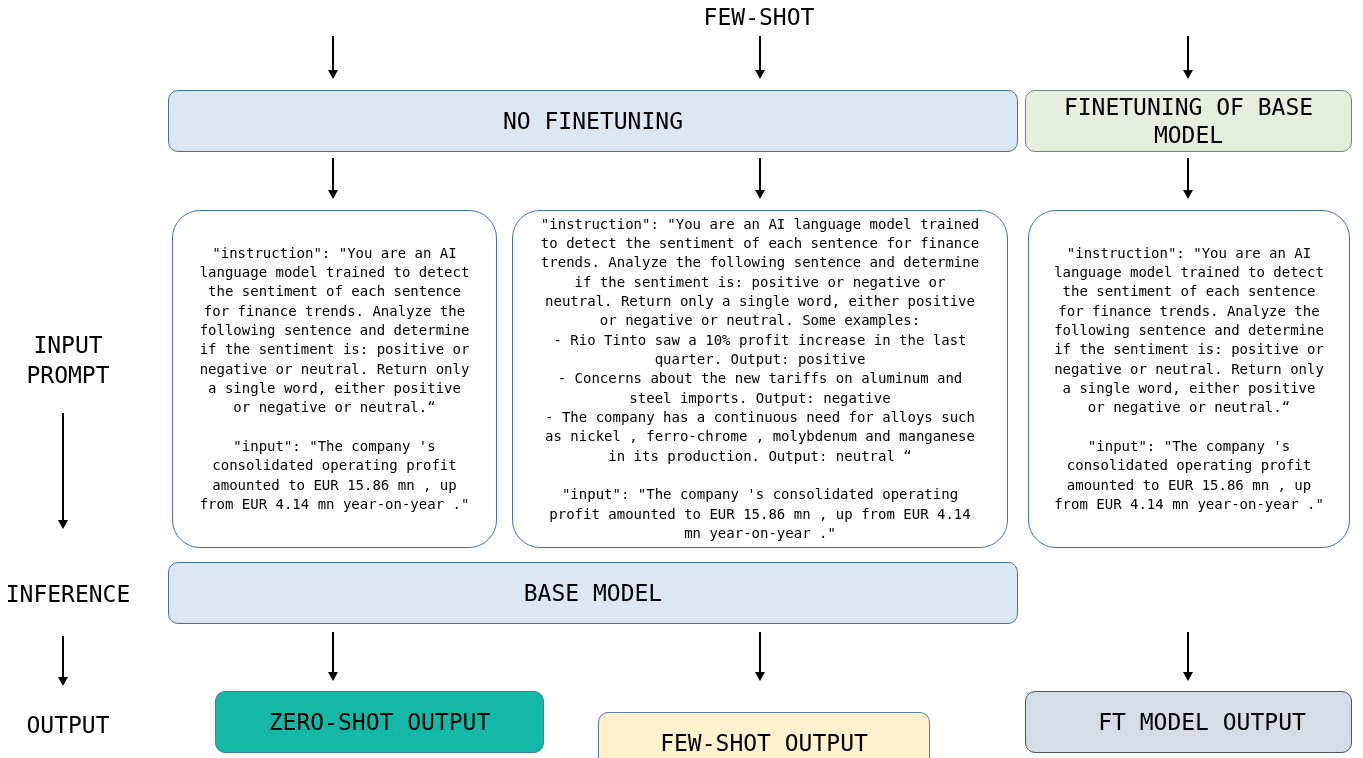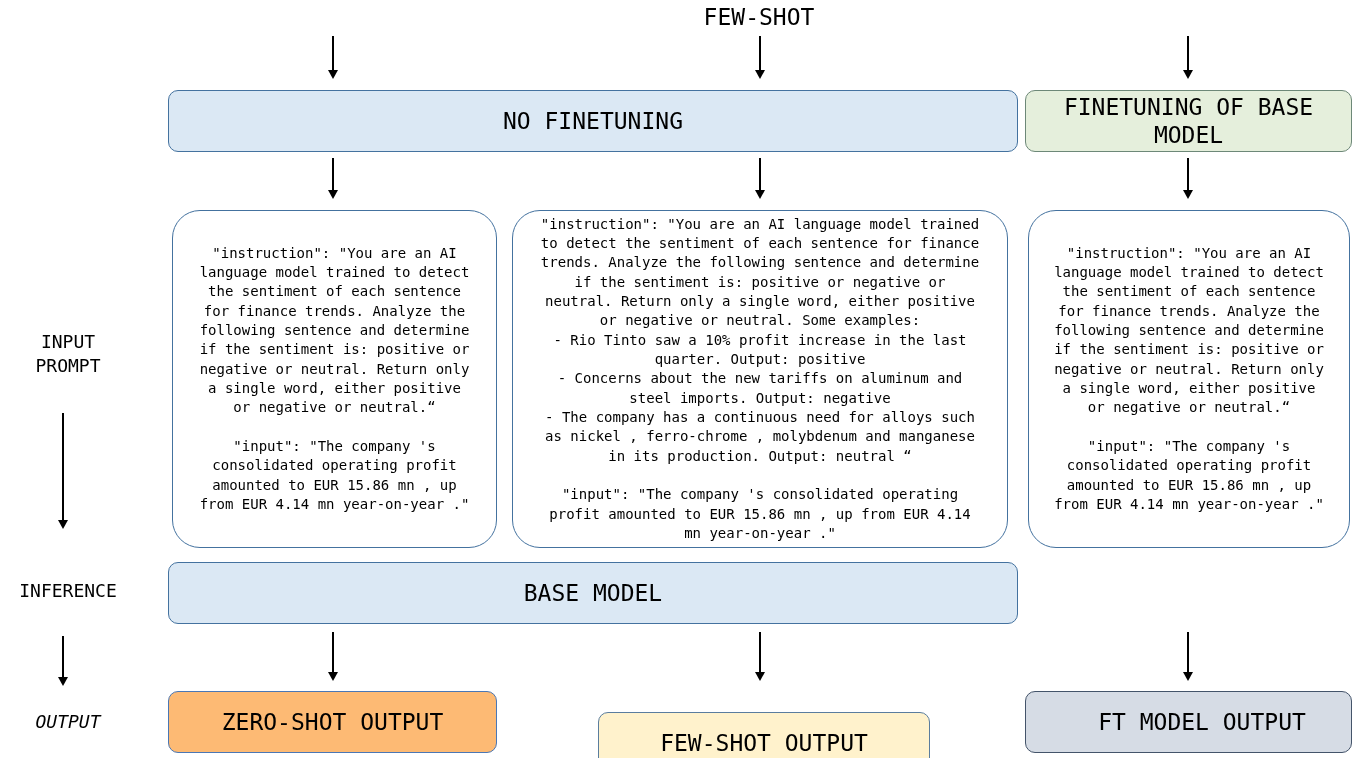--- a/index.html
+++ b/index.html
@@ -7,30 +7,30 @@
     position:relative;width:1363px;height:758px;background:#ffffff;
     font-family:"DejaVu Sans Mono","Liberation Mono",monospace;color:#000;
     overflow:hidden;
   }
   .hdr{
     position:absolute;top:4px;width:220px;text-align:center;
     font-size:23px;letter-spacing:0;
   }
   .side-label{
     position:absolute;left:4px;width:128px;text-align:center;
-    font-size:18px;line-height:1.32;white-space:pre-line;
+    font-size:23px;line-height:1.32;white-space:pre-line;
   }
   .box{
     position:absolute;display:flex;align-items:center;justify-content:center;
     text-align:center;font-size:23px;line-height:1.22;border-radius:10px;
     box-sizing:border-box;padding:2px 10px;
   }
   .box.blue  {background:#dbe8f4;border:1.6px solid #44729f;}
   .box.green {background:#e5efdc;border:1.6px solid #6d8878;}
-  .box.peach {background:#fdba74;border:1.6px solid #4a77b5;}
+  .box.peach {background:#14b8a6;border:1.6px solid #4a77b5;margin-left:47px;}
   .box.yellow{background:#fff2cc;border:1.6px solid #5a7d9e;}
   .box.slate {background:#d6dce5;border:1.6px solid #44546a;padding-left:37px;}
   .prompt{
     position:absolute;top:210px;height:338px;background:#ffffff;
     border:1.2px solid #44729f;border-radius:28px;
     display:flex;align-items:center;justify-content:center;
     box-sizing:border-box;font-size:14px;line-height:1.38;
     text-align:center;white-space:pre-wrap;
   }
   .prompt .ptxt{width:100%;}
@@ -56,21 +56,21 @@
 
   <div class="arrow" style="left:332px;top:158px;height:37px;"></div>
   <div class="arrow" style="left:759px;top:158px;height:37px;"></div>
   <div class="arrow" style="left:1187px;top:158px;height:37px;"></div>
 
   <div class="side-label" style="top:330px;">INPUT
 PROMPT</div>
   <div class="arrow" style="left:62px;top:413px;height:112px;"></div>
   <div class="side-label" style="top:579px;">INFERENCE</div>
   <div class="arrow" style="left:62px;top:636px;height:46px;"></div>
-  <div class="side-label" style="top:710px;font-style:italic;">OUTPUT</div>
+  <div class="side-label" style="top:710px;">OUTPUT</div>
 
   <div class="prompt" style="left:172px;width:325px;padding:10px 24px;">
     <div class="ptxt">"instruction": "You are an AI language model trained to detect the sentiment of each sentence for finance trends. Analyze the following sentence and determine if the sentiment is: positive or negative or neutral. Return only a single word, either positive or negative or neutral.“
 
 "input": "The company 's consolidated operating profit amounted to EUR 15.86 mn , up from EUR 4.14 mn year-on-year ."</div>
   </div>
   <div class="prompt" style="left:512px;width:496px;padding:10px 26px;">
     <div class="ptxt">"instruction": "You are an AI language model trained to detect the sentiment of each sentence for finance trends. Analyze the following sentence and determine if the sentiment is: positive or negative or neutral. Return only a single word, either positive or negative or neutral. Some examples:
 - Rio Tinto saw a 10% profit increase in the last quarter. Output: positive
 - Concerns about the new tariffs on aluminum and steel imports. Output: negative

